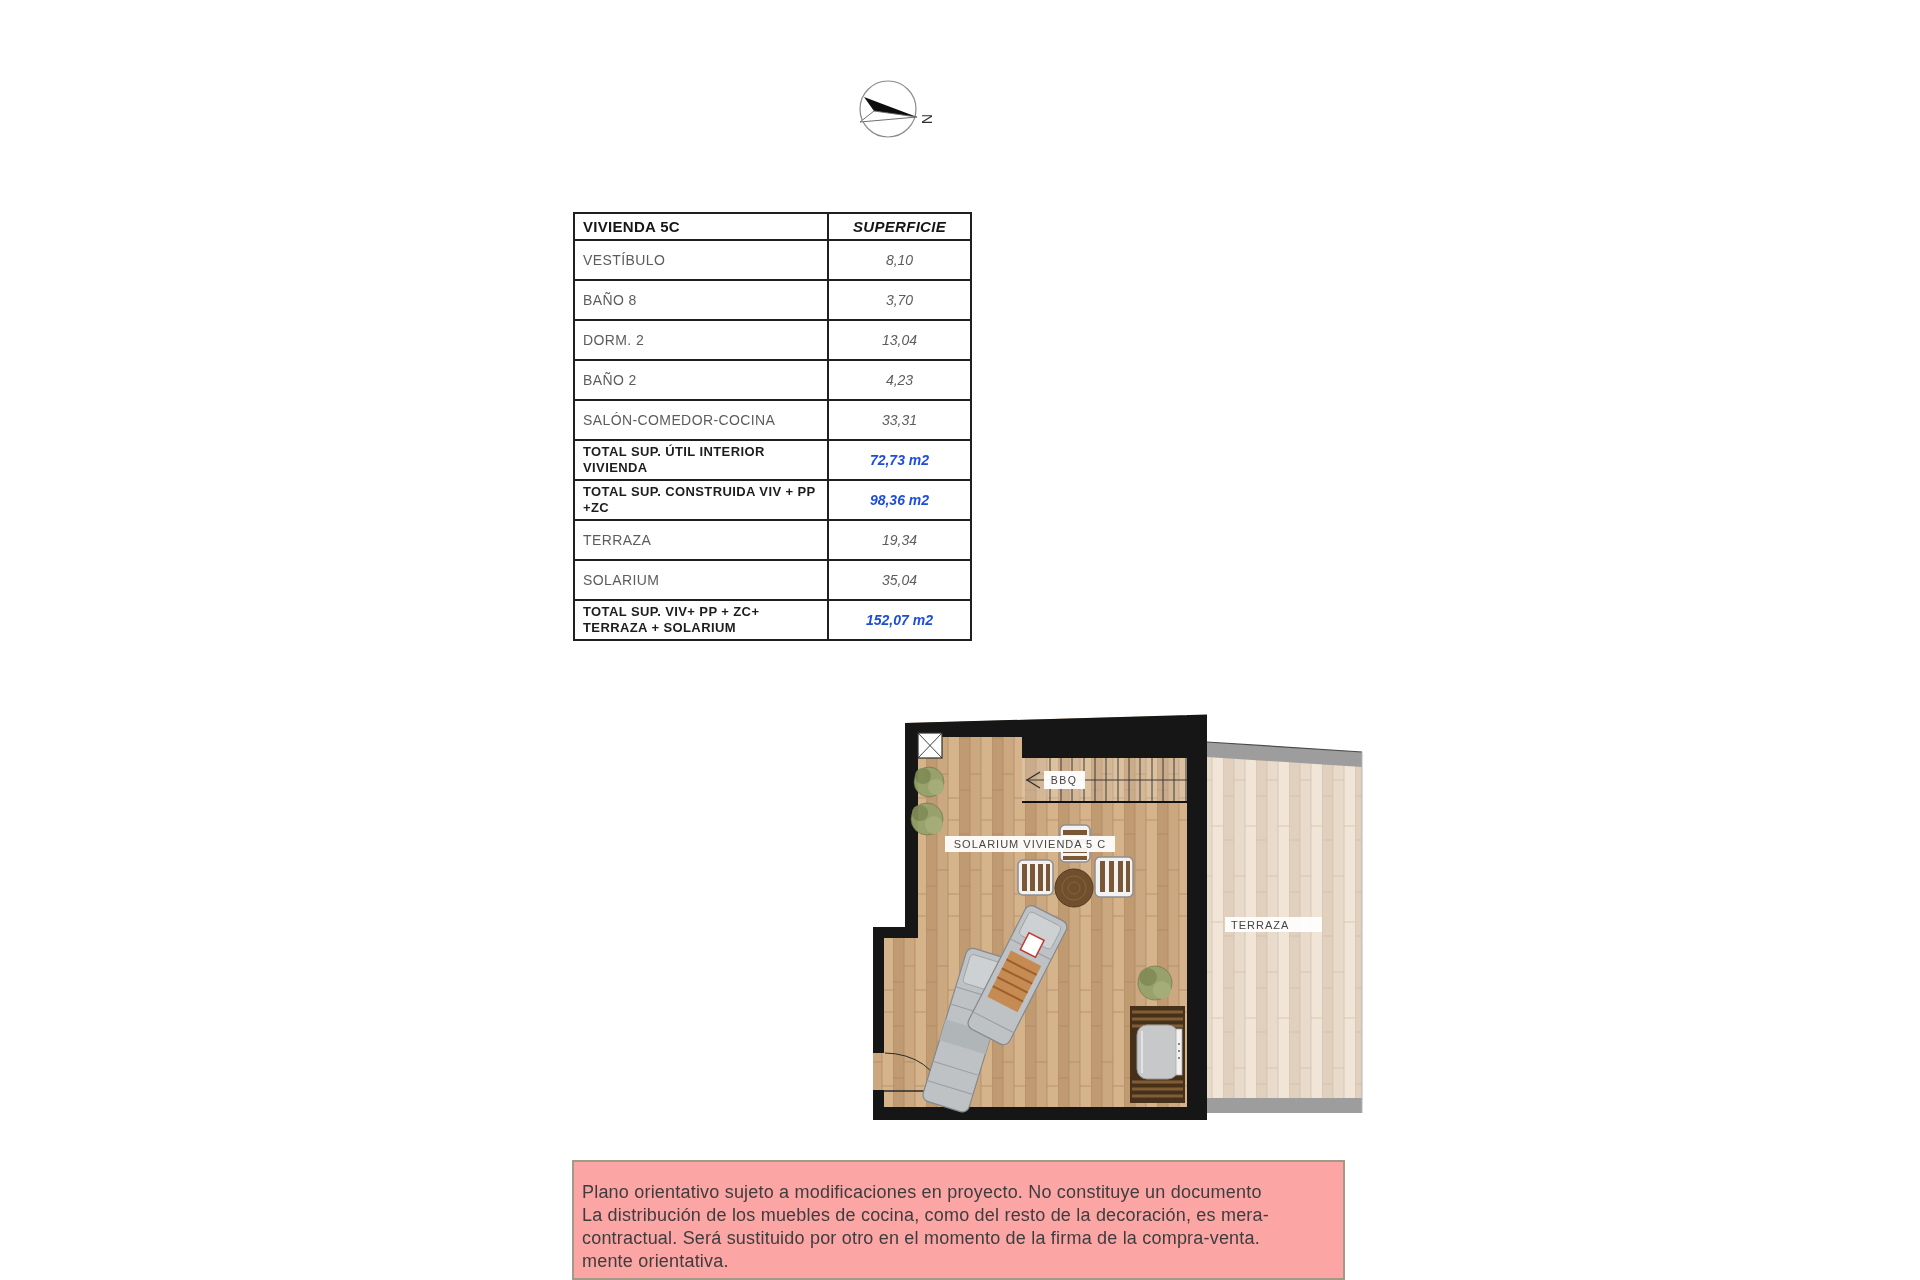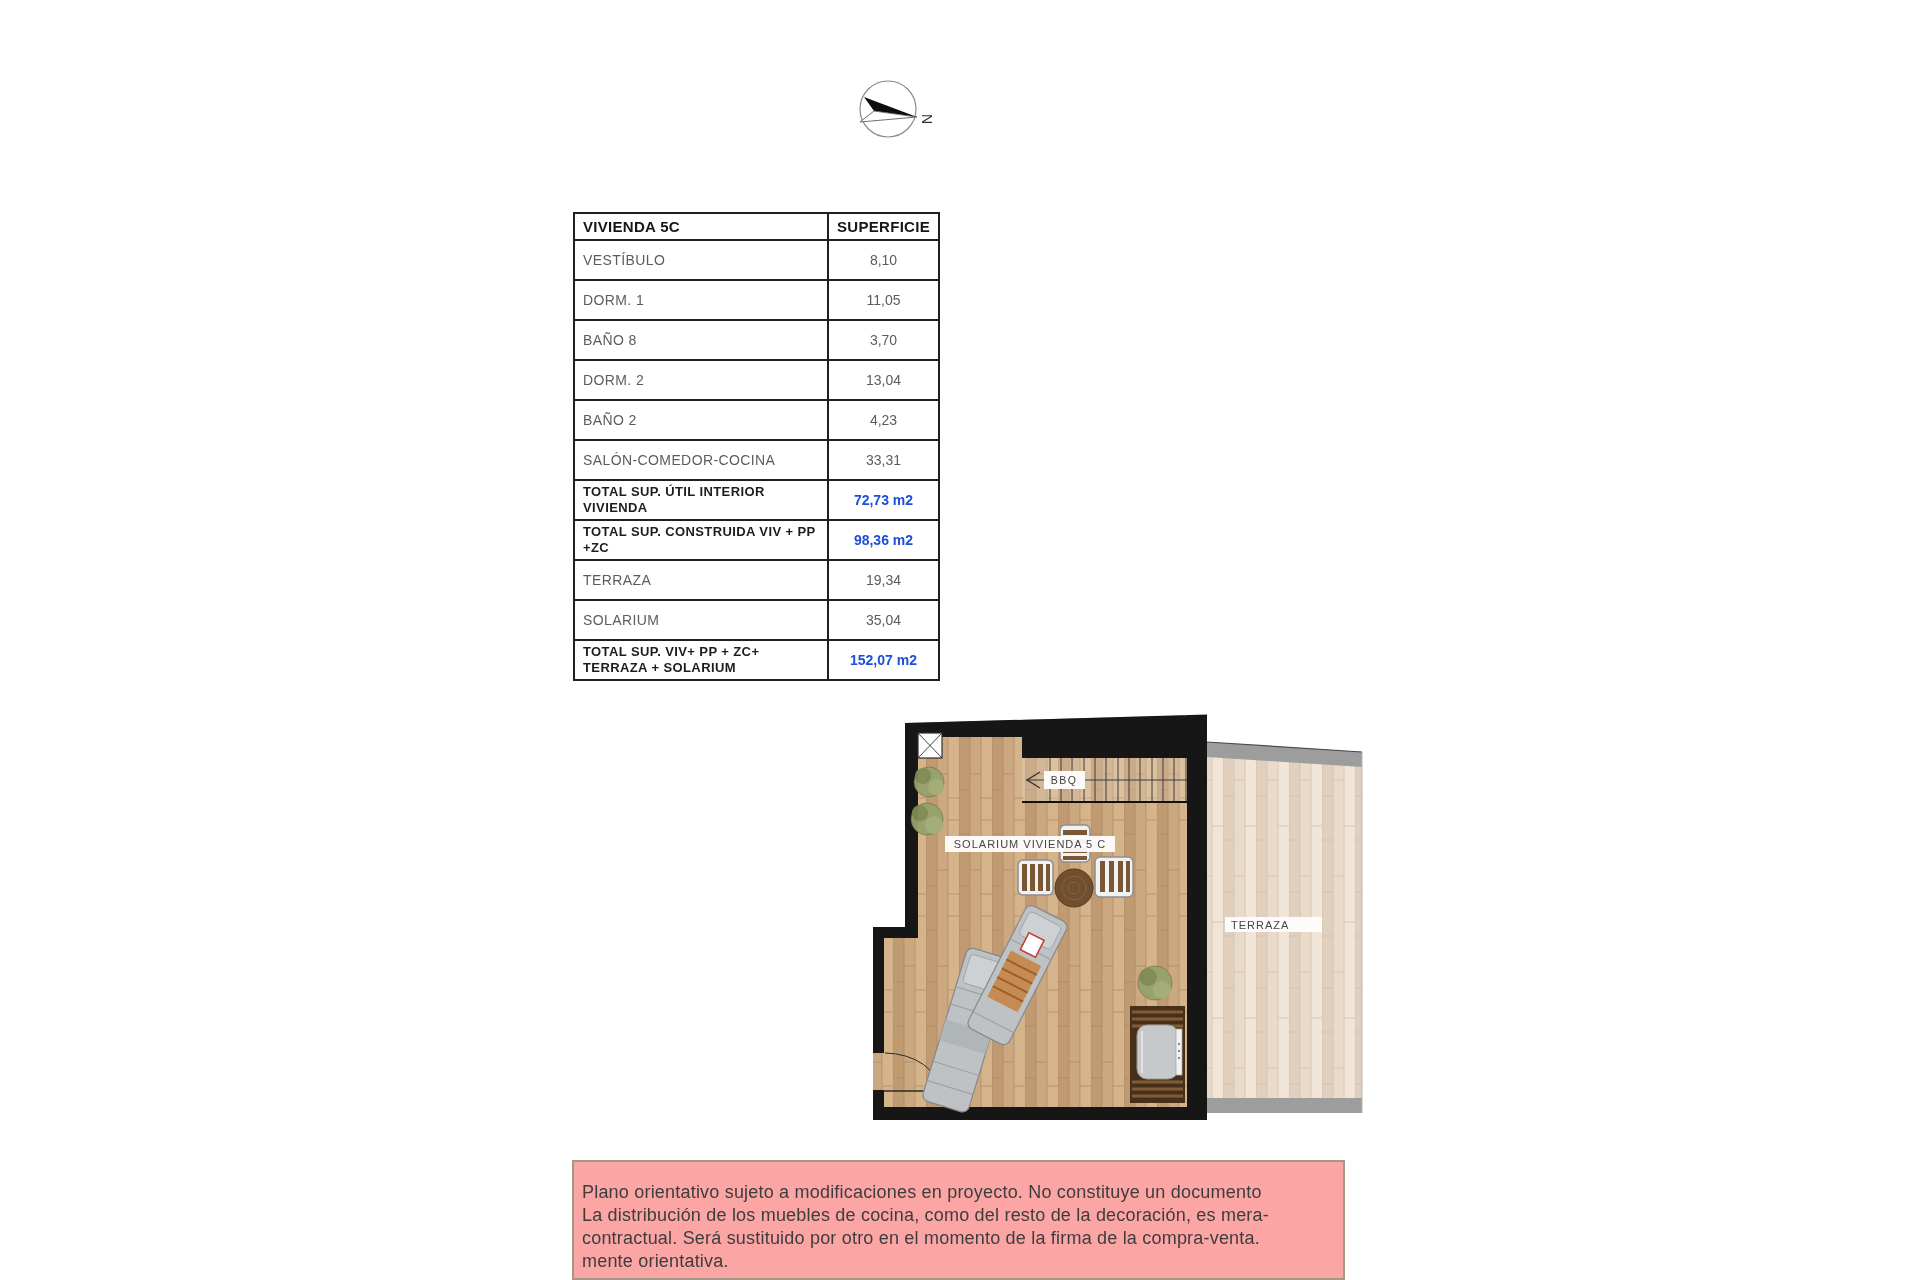--- a/index.html
+++ b/index.html
@@ -7,22 +7,22 @@
         font-family:"Liberation Sans", sans-serif;}
 
   
   .compass{position:absolute;left:850px;top:72px;width:100px;height:78px;}
 
   
   .area-table{position:absolute;left:573px;top:212px;border-collapse:collapse;}
   .area-table td{border:2px solid #1f1f1f;vertical-align:middle;}
   .area-table .c1{width:238px;padding:2px 6px 2px 8px;text-align:left;
                   font-size:14px;color:#5c5c5c;letter-spacing:.4px;}
-  .area-table .c2{width:101px;padding:2px 4px;text-align:center;
-                  font-size:14px;color:#5c5c5c;}
+  .area-table .c2{width:101px;padding:2px 20px;text-align:center;
+                  font-size:14px;color:#5c5c5c;font-style:italic;}
   .area-table tr{height:40px;}
   .area-table tr.hdr{height:27px;}
   .area-table tr.hdr .c1,.area-table tr.hdr .c2{
       font-weight:bold;color:#161616;font-size:15px;letter-spacing:.3px;}
   .area-table tr.hdr .c2{text-align:center;}
   .area-table tr.total .c1{font-weight:bold;color:#1d1d1d;font-size:13px;line-height:16px;}
   .area-table tr.total .c2{font-weight:bold;color:#1d4ed8;font-size:14px;}
 
   
   .plan{position:absolute;left:860px;top:710px;width:520px;height:420px;}
@@ -48,24 +48,20 @@
 
   <table class="area-table">
     <tbody>
         <tr class="hdr">
       <td class="c1">VIVIENDA 5C</td>
       <td class="c2">SUPERFICIE</td>
     </tr>
     <tr>
       <td class="c1">VESTÍBULO</td>
       <td class="c2">8,10</td>
-    </tr>
-    <tr>
-      <td class="c1">DORM. 1</td>
-      <td class="c2">11,05</td>
     </tr>
     <tr>
       <td class="c1">BAÑO 8</td>
       <td class="c2">3,70</td>
     </tr>
     <tr>
       <td class="c1">DORM. 2</td>
       <td class="c2">13,04</td>
     </tr>
     <tr>

